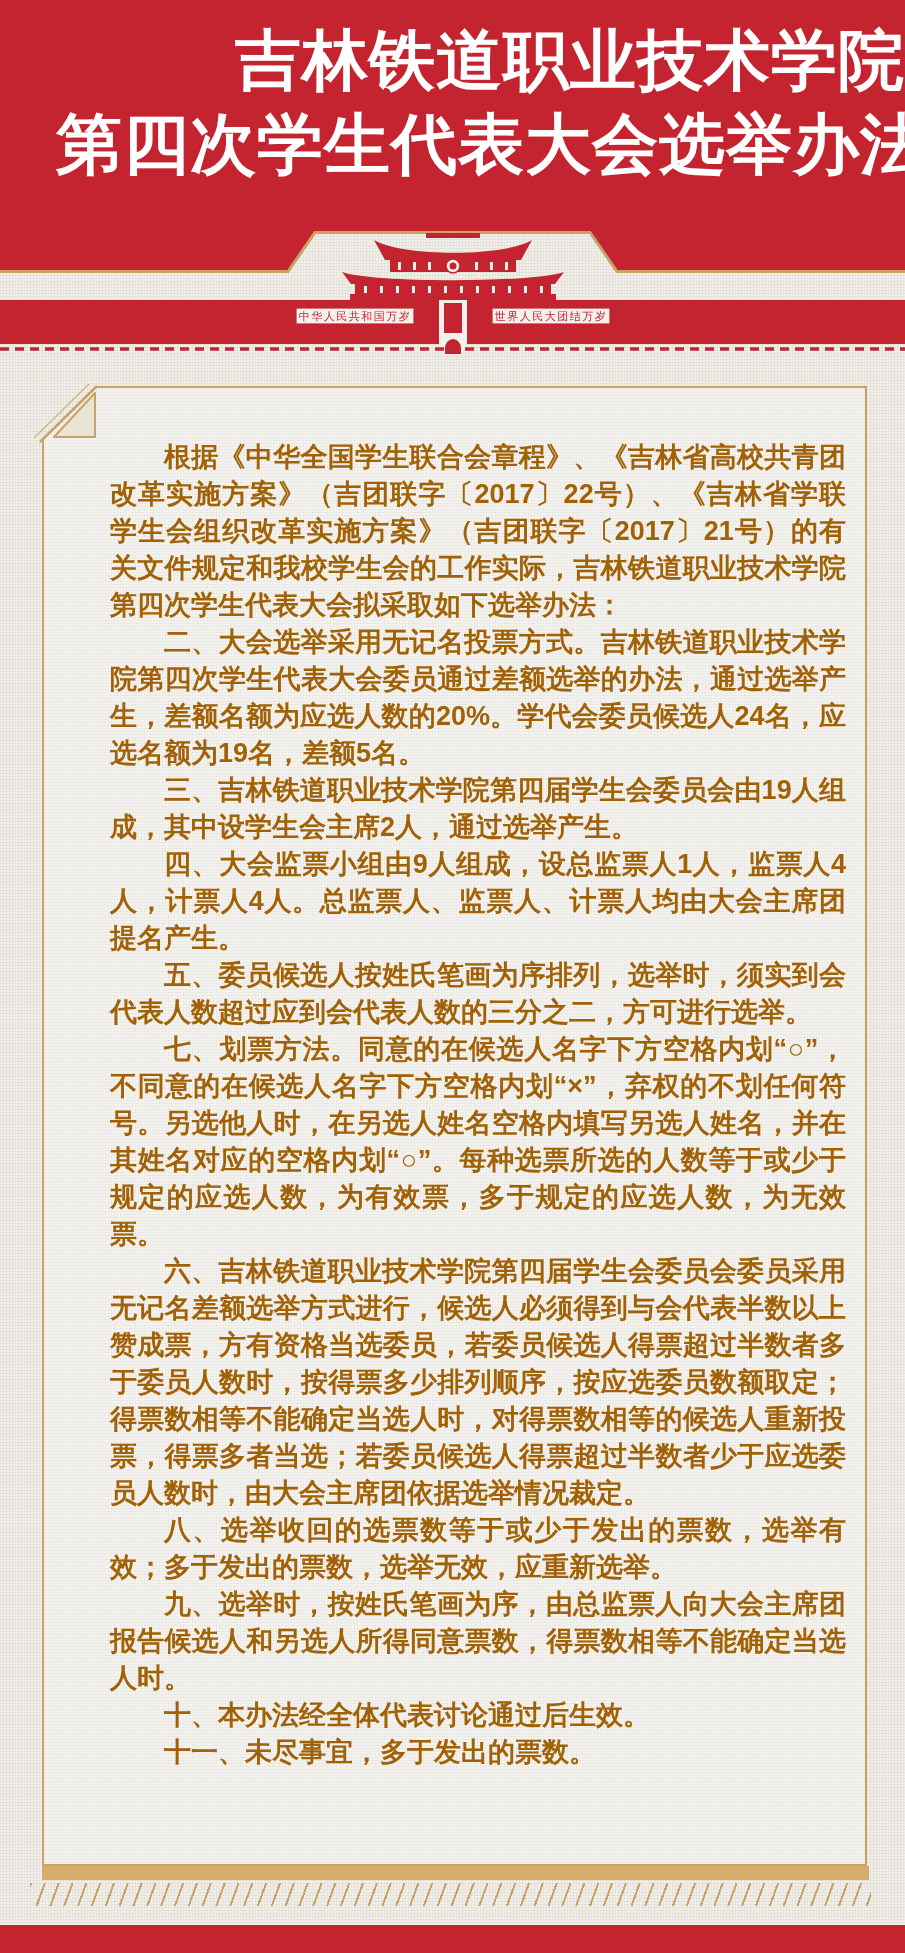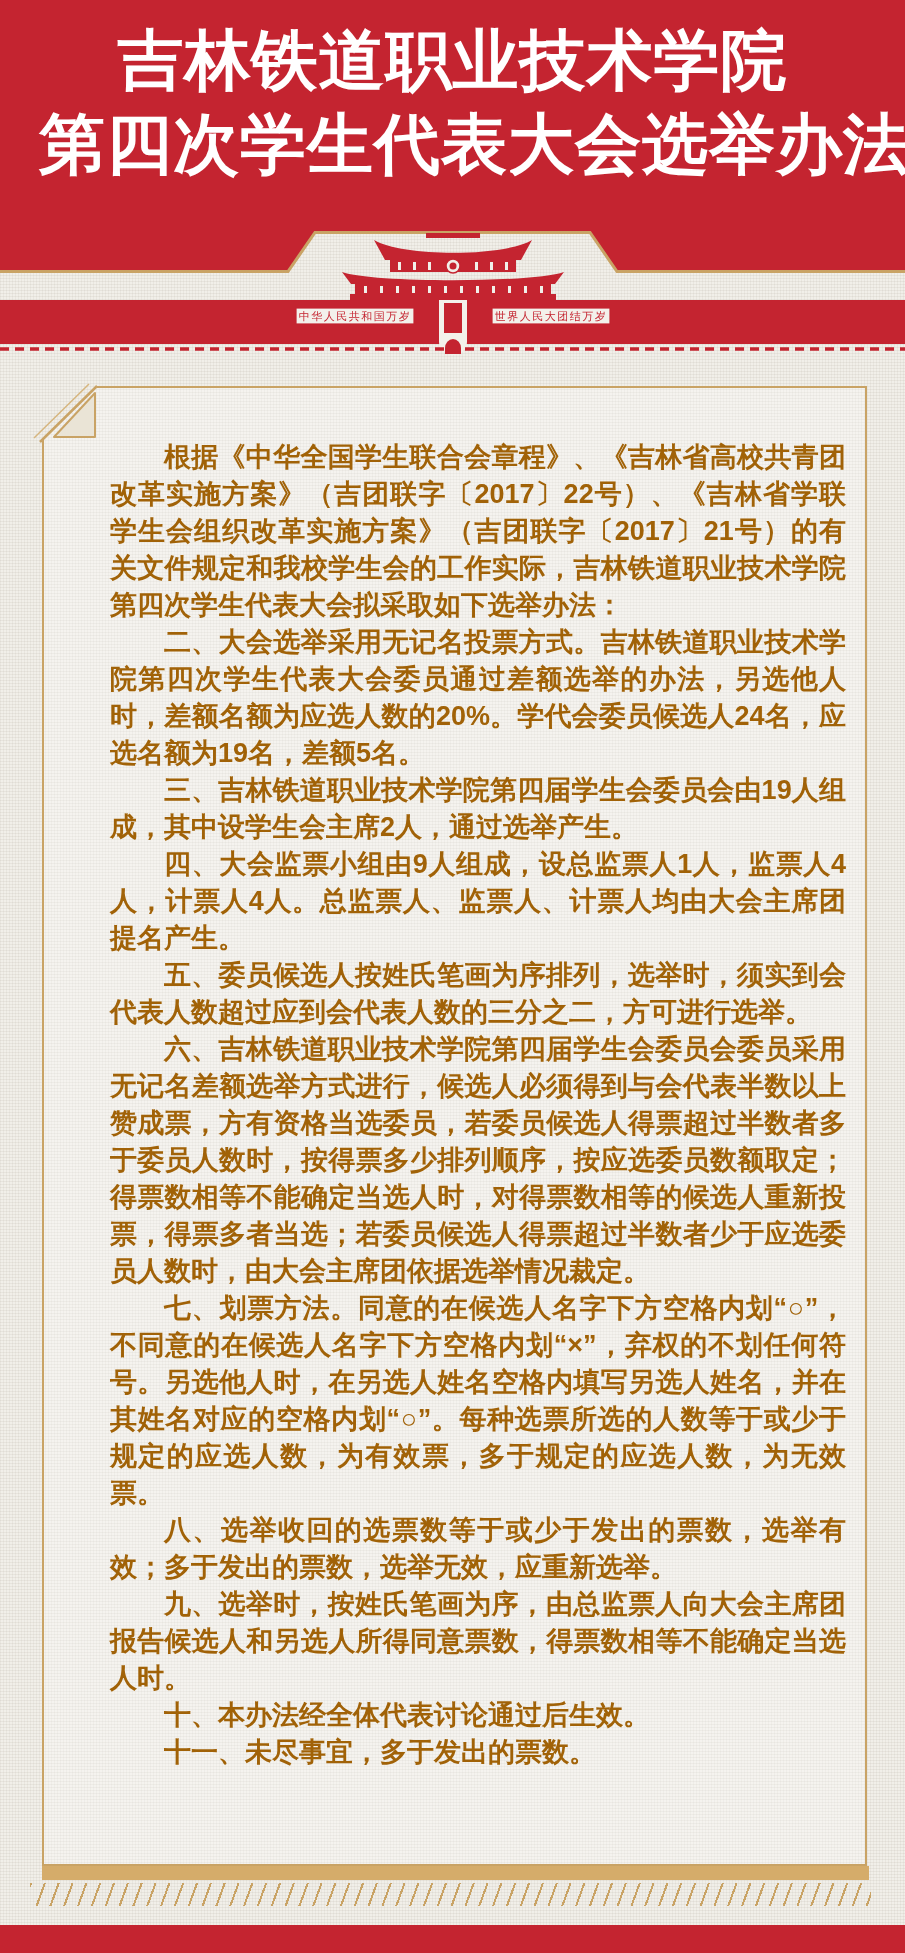--- a/index.html
+++ b/index.html
@@ -11,21 +11,21 @@
       repeating-linear-gradient(0deg, rgba(160,150,135,0.12) 0 1px, transparent 1px 3px),
       repeating-linear-gradient(90deg, rgba(160,150,135,0.10) 0 1px, transparent 1px 3px);
   }
   .abs{position:absolute;}
   
   .banner{
     left:0;top:0;width:905px;height:272px;background:#C42430;
     clip-path:polygon(0 0,100% 0,100% 100%,617px 100%,590px 233px,315px 233px,288px 100%,0 100%);
   }
   .title{
-    left:0;width:905px;text-align:center;color:#FFFFFF;font-weight:bold;
+    left:0;width:905px;text-align:right;color:#FFFFFF;font-weight:bold;
     font-size:66px;line-height:1.05;letter-spacing:1px;white-space:nowrap;
   }
   .title1{top:26px;}
   .title2{top:110px;padding-left:22px;}
   
   .edge-svg{left:0;top:228px;}
   .gate-svg{left:0;top:230px;}
   
   .card{
     left:42px;top:386px;width:825px;height:1480px;box-sizing:border-box;
@@ -112,26 +112,26 @@
     <rect x="492" y="78" width="118" height="16" fill="#F3F1EB" stroke="#C42430" stroke-width="1.2"></rect>
     <text x="551" y="86" text-anchor="middle" dominant-baseline="central" font-size="11" letter-spacing="1.5" fill="#C42430">世界人民大团结万岁</text>
   </g>
 
   <line x1="0" y1="119" x2="905" y2="119" stroke="#C42430" stroke-width="3.5" stroke-dasharray="9 6"></line>
 </svg>
 
 <div class="abs card">
   <div class="doc">
       <p>根据《中华全国学生联合会章程》、《吉林省高校共青团改革实施方案》（吉团联字〔2017〕22号）、《吉林省学联学生会组织改革实施方案》（吉团联字〔2017〕21号）的有关文件规定和我校学生会的工作实际，吉林铁道职业技术学院第四次学生代表大会拟采取如下选举办法：</p>
-      <p>二、大会选举采用无记名投票方式。吉林铁道职业技术学院第四次学生代表大会委员通过差额选举的办法，另选他人时，差额名额为应选人数的20%。学代会委员候选人24名，应选名额为19名，差额5名。</p>
+      <p>二、大会选举采用无记名投票方式。吉林铁道职业技术学院第四次学生代表大会委员通过差额选举的办法，通过选举产生，差额名额为应选人数的20%。学代会委员候选人24名，应选名额为19名，差额5名。</p>
       <p>三、吉林铁道职业技术学院第四届学生会委员会由19人组成，其中设学生会主席2人，通过选举产生。</p>
       <p>四、大会监票小组由9人组成，设总监票人1人，监票人4人，计票人4人。总监票人、监票人、计票人均由大会主席团提名产生。</p>
       <p>五、委员候选人按姓氏笔画为序排列，选举时，须实到会代表人数超过应到会代表人数的三分之二，方可进行选举。</p>
+      <p>七、划票方法。同意的在候选人名字下方空格内划“○”，不同意的在候选人名字下方空格内划“×”，弃权的不划任何符号。另选他人时，在另选人姓名空格内填写另选人姓名，并在其姓名对应的空格内划“○”。每种选票所选的人数等于或少于规定的应选人数，为有效票，多于规定的应选人数，为无效票。</p>
       <p>六、吉林铁道职业技术学院第四届学生会委员会委员采用无记名差额选举方式进行，候选人必须得到与会代表半数以上赞成票，方有资格当选委员，若委员候选人得票超过半数者多于委员人数时，按得票多少排列顺序，按应选委员数额取定；得票数相等不能确定当选人时，对得票数相等的候选人重新投票，得票多者当选；若委员候选人得票超过半数者少于应选委员人数时，由大会主席团依据选举情况裁定。</p>
-      <p>七、划票方法。同意的在候选人名字下方空格内划“○”，不同意的在候选人名字下方空格内划“×”，弃权的不划任何符号。另选他人时，在另选人姓名空格内填写另选人姓名，并在其姓名对应的空格内划“○”。每种选票所选的人数等于或少于规定的应选人数，为有效票，多于规定的应选人数，为无效票。</p>
       <p>八、选举收回的选票数等于或少于发出的票数，选举有效；多于发出的票数，选举无效，应重新选举。</p>
       <p>九、选举时，按姓氏笔画为序，由总监票人向大会主席团报告候选人和另选人所得同意票数，得票数相等不能确定当选人时。</p>
       <p>十、本办法经全体代表讨论通过后生效。</p>
       <p>十一、未尽事宜，多于发出的票数。</p>
     </div>
 </div>
 
 <svg class="abs fold-svg" width="130" height="100" viewBox="0 0 130 100">
   <line x1="89" y1="4" x2="34" y2="58" stroke="#D6B67F" stroke-width="1.5"></line>
   <line x1="97" y1="6" x2="40" y2="62" stroke="#C9A365" stroke-width="2.5"></line>

